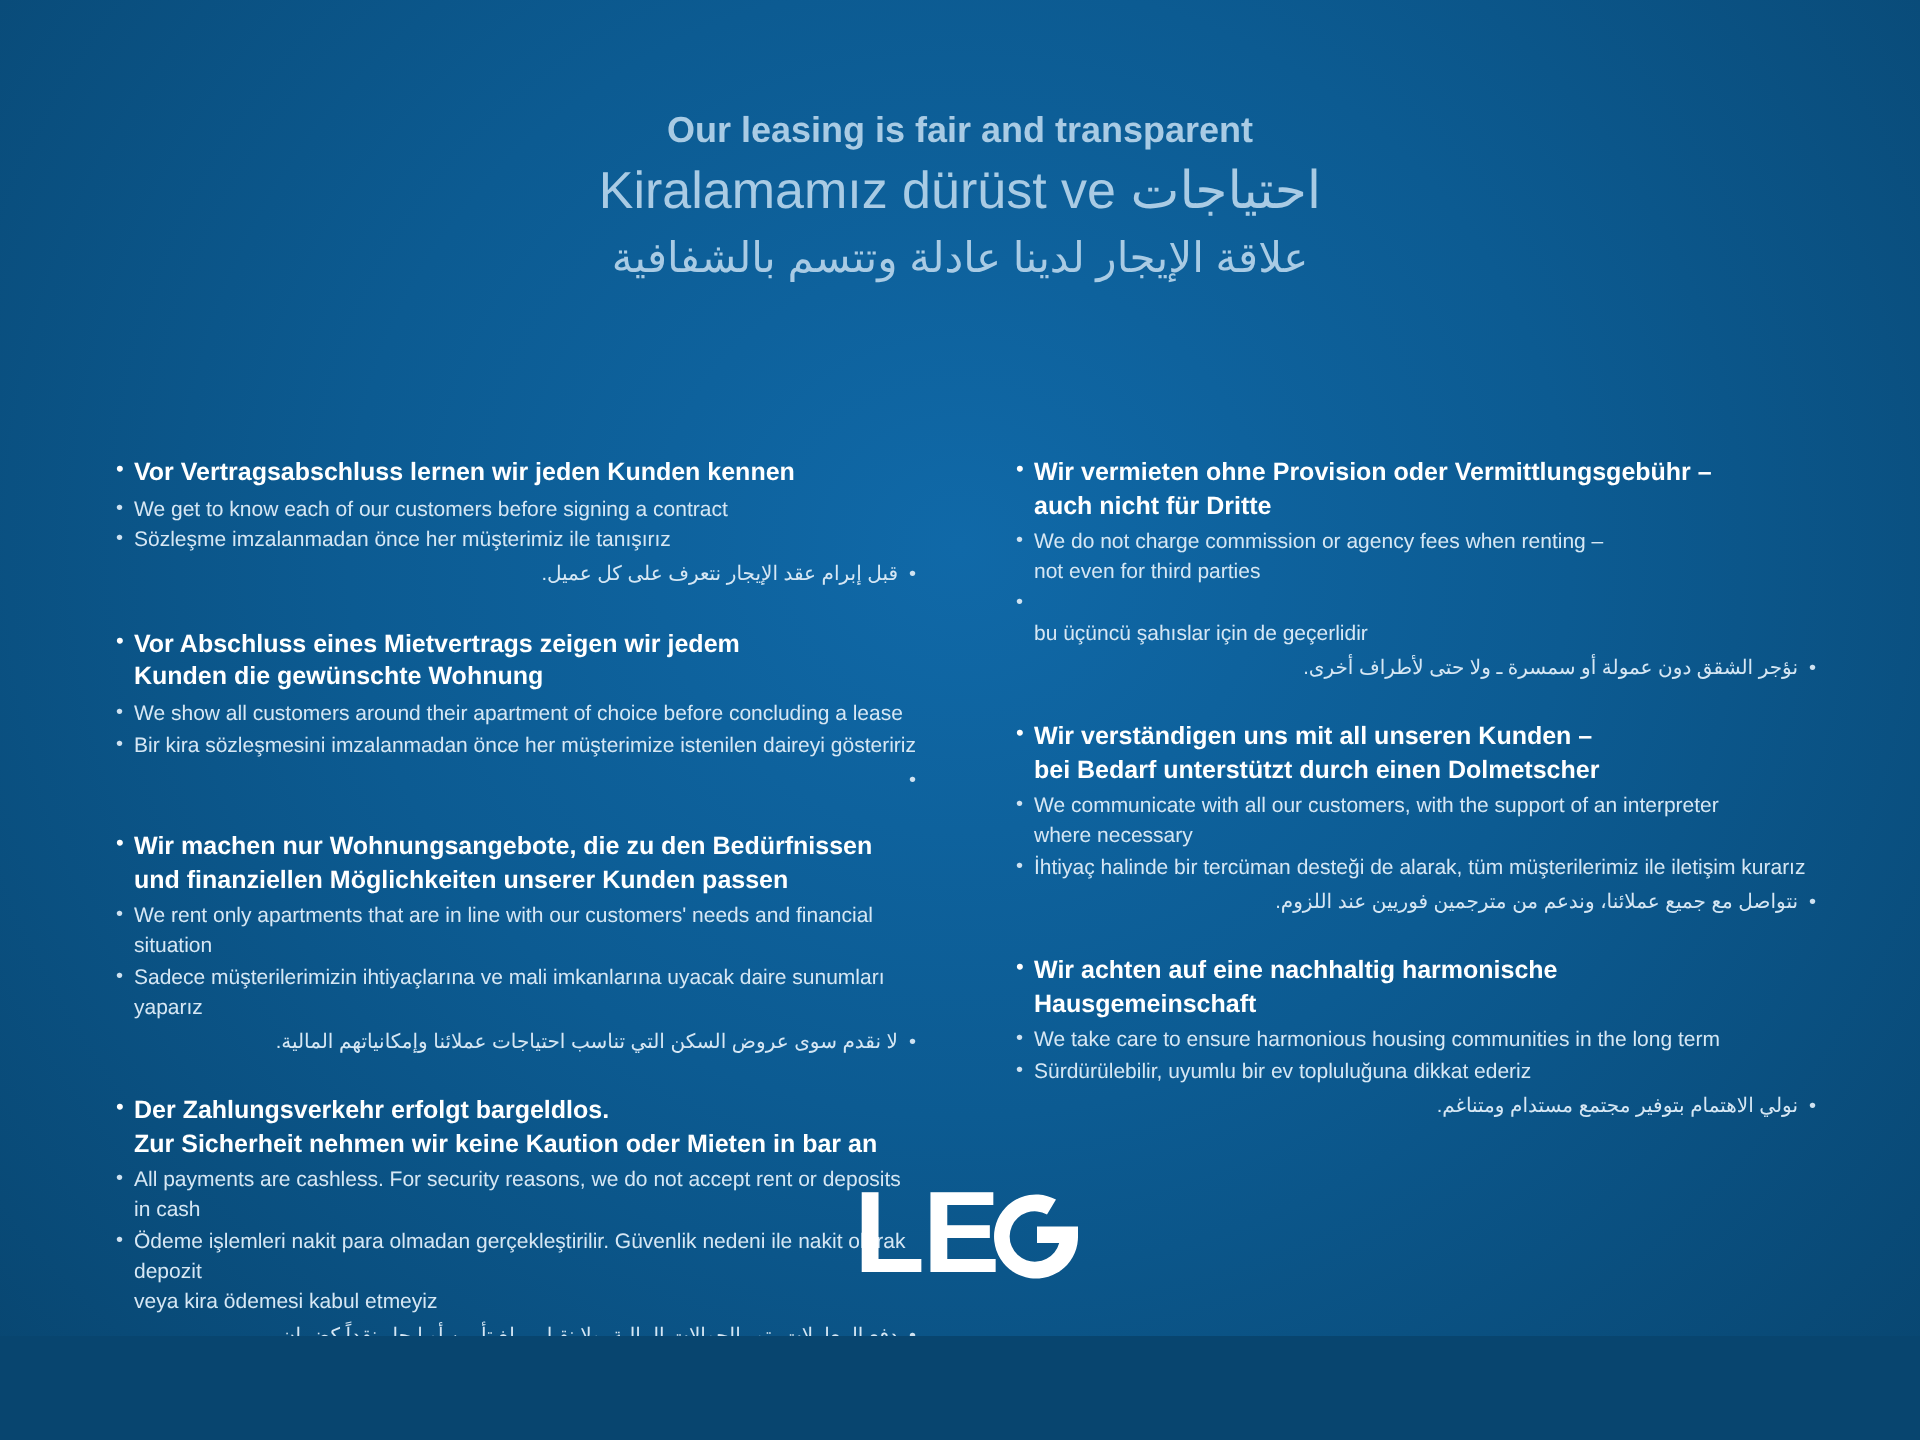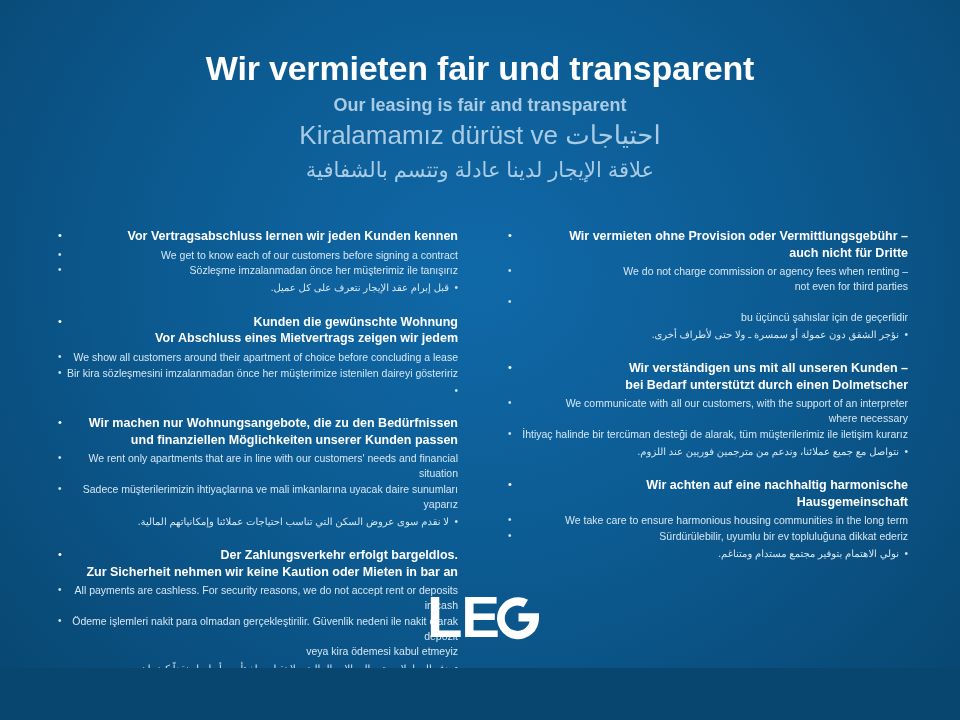--- a/index.html
+++ b/index.html
@@ -92,21 +92,21 @@
     flex: 0 0 auto;
     width: 9px;
     font-size: 11px;
     line-height: 1.35;
     color: #ffffff;
   }
   .dot.sub {
     color: #cfe2f1;
     font-size: 10px;
   }
-  .txt { flex: 1 1 auto; text-align: right; }
+  .txt { flex: 1 1 auto; }
 
   .lead .txt {
     font-size: 12.5px;
     font-weight: bold;
     color: #ffffff;
     line-height: 1.32;
   }
   .sub .txt {
     font-size: 10.5px;
     font-weight: normal;
@@ -163,21 +163,20 @@
     height: 46px;
     margin-left: -4px;
   }
 </style>
 </head>
 <body>
 
 <div class="slide">
 
   <div class="headings">
-    <div class="title-de">Wir vermieten fair und transparent</div>
     <div class="title-en">Our leasing is fair and transparent</div>
     <div class="title-tr">Kiralamamız dürüst ve احتياجات</div>
     <div class="title-ar">علاقة الإيجار لدينا عادلة وتتسم بالشفافية</div>
   </div>
 
   <div class="columns">
 
     <div class="col">
 
       <div class="block">
@@ -200,22 +199,22 @@
             <span class="dot">•</span>
             <span class="txt">قبل إبرام عقد الإيجار نتعرف على كل عميل.</span>
           </div>
         </div>
       </div>
 
       <div class="block">
         <div class="bullet-row lead">
           <span class="dot">•</span>
           <span class="txt">
+            <div>Vor Abschluss eines Mietvertrags zeigen wir jedem</div>
             <div>Kunden die gewünschte Wohnung</div>
-            <div>Vor Abschluss eines Mietvertrags zeigen wir jedem</div>
           </span>
         </div>
         <div class="sub-group">
           <div class="bullet-row sub sub-row">
             <span class="dot sub">•</span>
             <span class="txt">We show all customers around their apartment of choice before concluding a lease</span>
           </div>
           <div class="bullet-row sub sub-row">
             <span class="dot sub">•</span>
             <span class="txt">Bir kira sözleşmesini imzalanmadan önce her müşterimize istenilen daireyi gösteririz</span>

